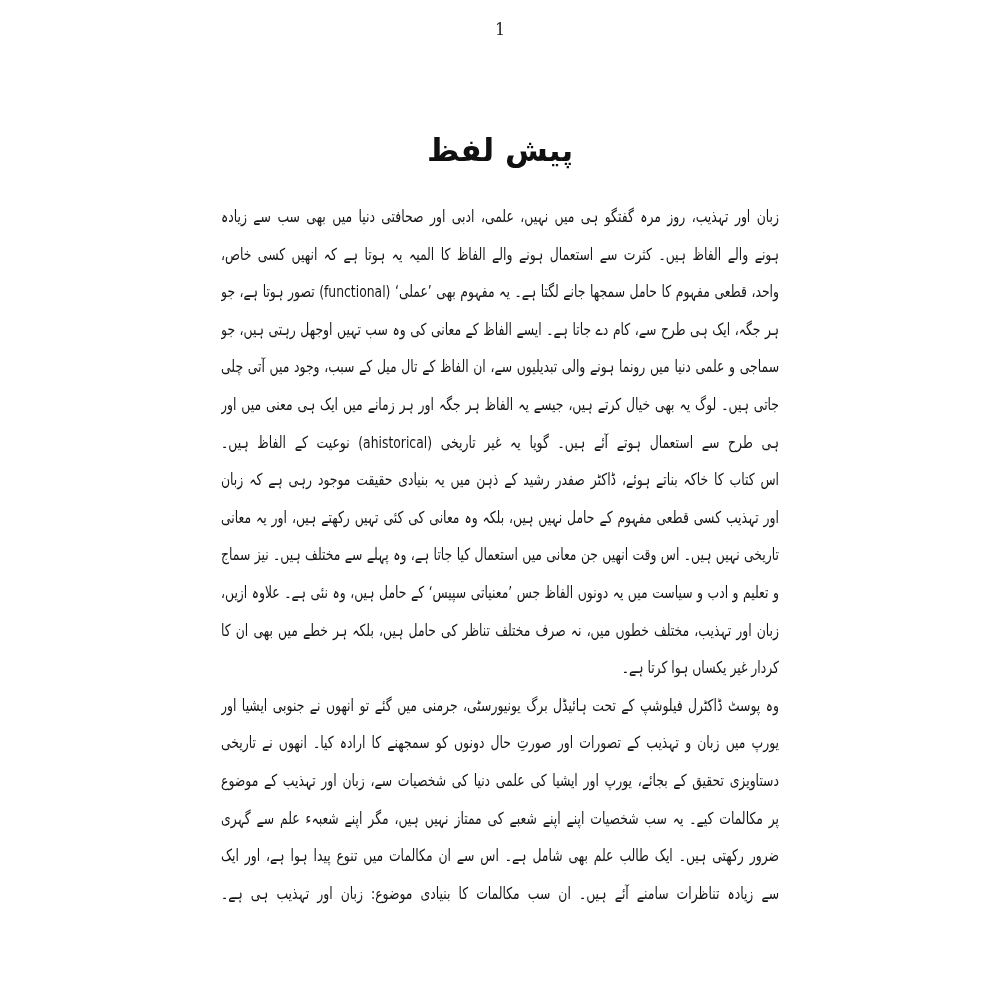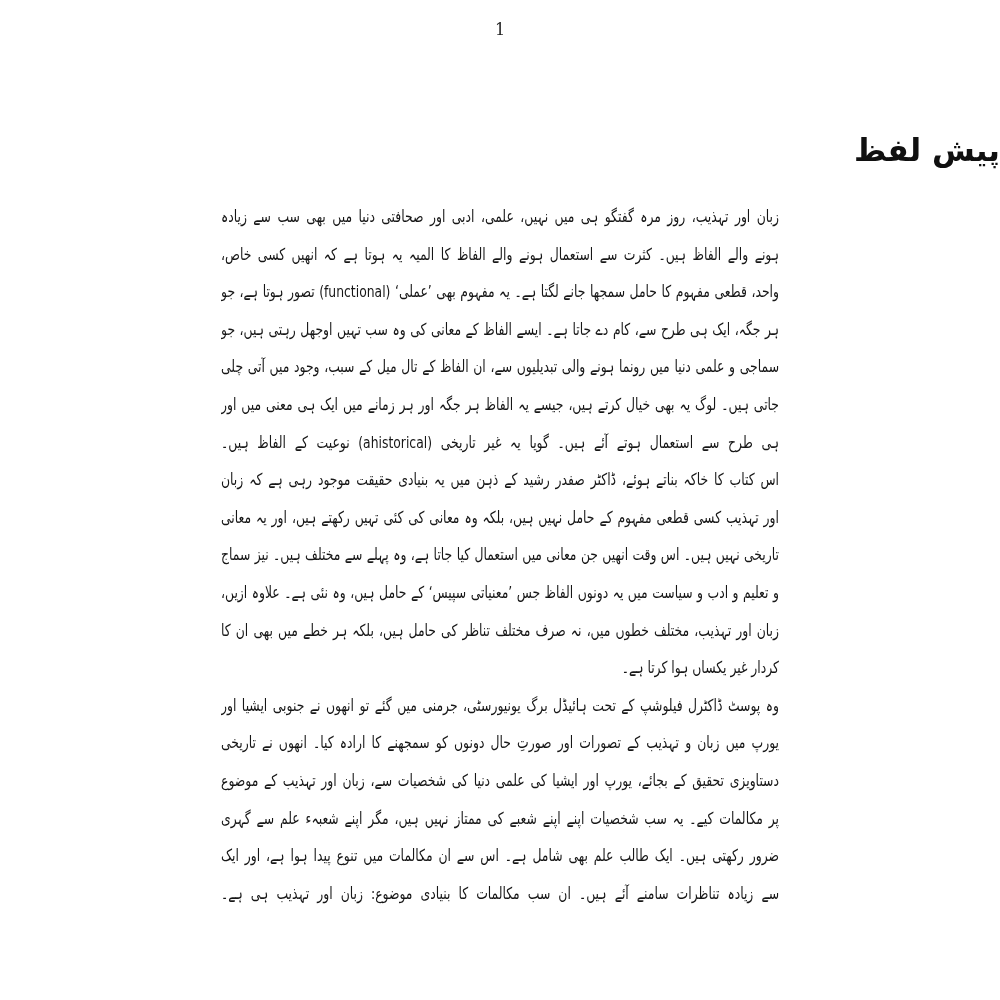--- a/index.html
+++ b/index.html
@@ -26,20 +26,21 @@
     text-align: center;
     font-size: 16px;
     font-family: "DejaVu Serif", serif;
     color: #1c1c1c;
   }
   .chapter-heading {
     position: absolute;
     top: 132px;
     left: 0;
     width: 100%;
+    text-align: center;
     direction: rtl;
     font-size: 31px;
     font-weight: bold;
     color: #101010;
   }
   .body-text {
     position: absolute;
     top: 198px;
     right: 221px;
     width: 744px;            

